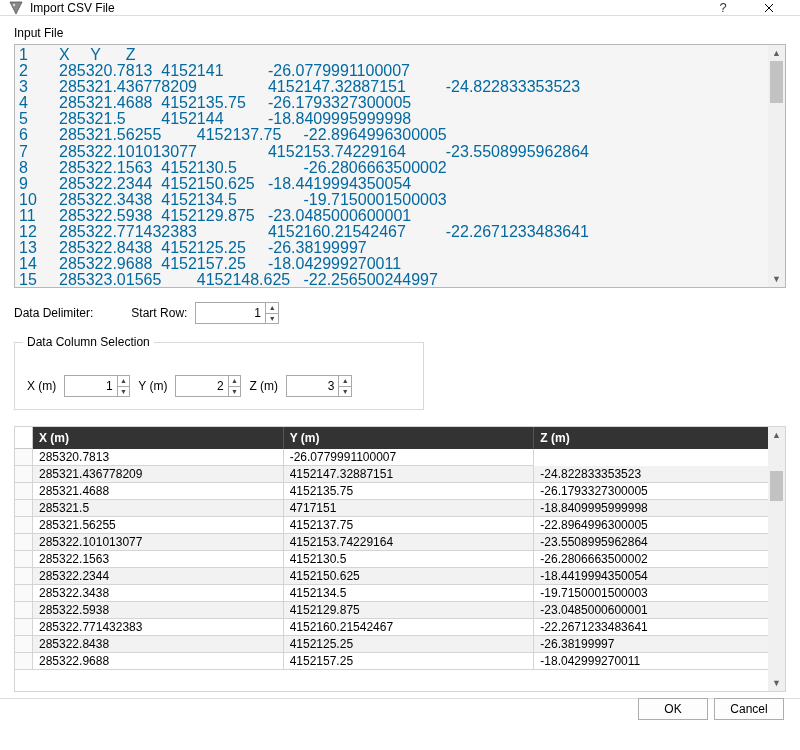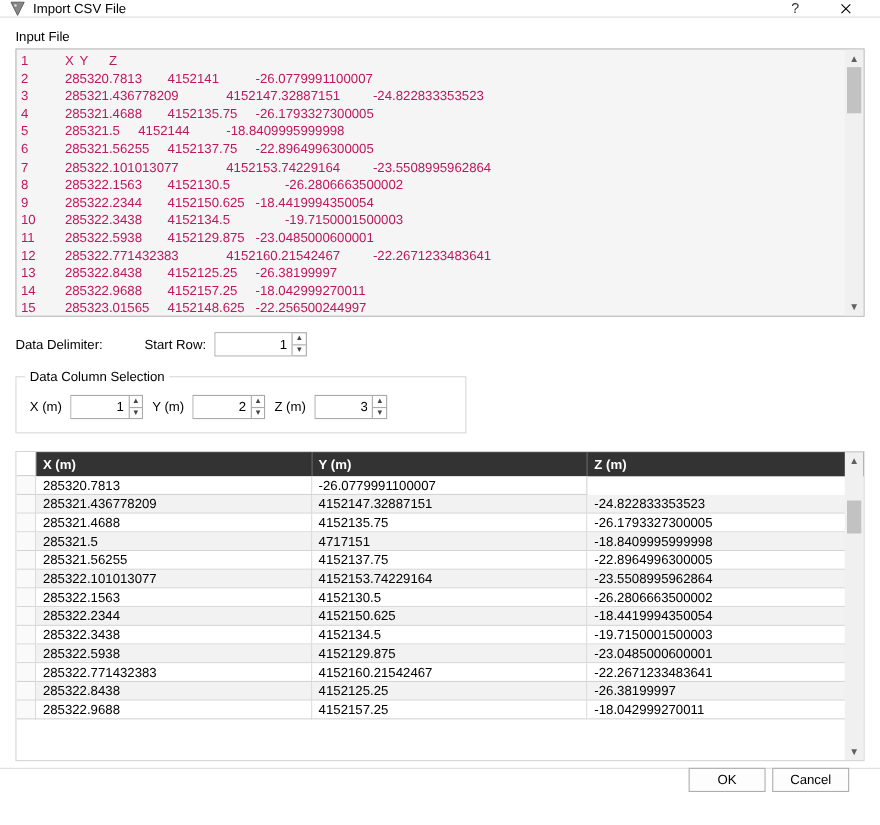--- a/index.html
+++ b/index.html
@@ -46,24 +46,24 @@
     .preview-wrap {
       position: relative;
       border: 1px solid #b8b8b8;
       background: #f5f5f5;
       height: 244px;
       padding: 2px 4px;
       overflow: hidden;
     }
     .preview {
       font-family: "Segoe UI", Tahoma, sans-serif;
-      font-size: 12px;
+      font-size: 16px;
       line-height: 16.1px;
       white-space: pre;
-      color: #be185d;
+      color: #0369a1;
     }
     .gutter {
       display: inline-block;
       width: 40px;
       text-align: left;
     }
     .vscroll {
       position: absolute;
       right: 0; top: 0; bottom: 0;
       width: 17px;
@@ -122,21 +122,21 @@
     }
     .numspin .spin div {
       flex:1; display:flex; align-items:center; justify-content:center;
       font-size: 7px; color:#444;
     }
     .numspin .spin div:first-child { border-bottom:1px solid #a9a9a9; }
     .fieldset {
       position: relative;
       border: 1px solid #d9d9d9;
       margin-top: 18px;
-      padding: 16px 12px 12px 12px;
+      padding: 32px 12px 12px 12px;
       width: 410px;
     }
     .fieldset .legend {
       position: absolute;
       top: -8px; left: 8px;
       background: #fff;
       padding: 0 4px;
     }
     .cols-row { display:flex; align-items:center; gap:8px; }
 
@@ -190,21 +190,21 @@
     }
     .tr:nth-child(even) .td { background:#f2f2f2; }
     .tr:nth-child(odd) .td { background:#fff; }
 
     .footer {
       height: 20px;
       border-top: 1px solid #ddd;
       display:flex;
       justify-content:flex-end;
       align-items:center;
-      padding-right: 28px;
+      padding-right: 16px;
       gap: 6px;
     }
     .btn {
       border:1px solid #adadad;
       background:#fdfdfd;
       height:22px;
       min-width:70px;
       padding:0 14px;
       display:inline-flex; align-items:center; justify-content:center;
     }

